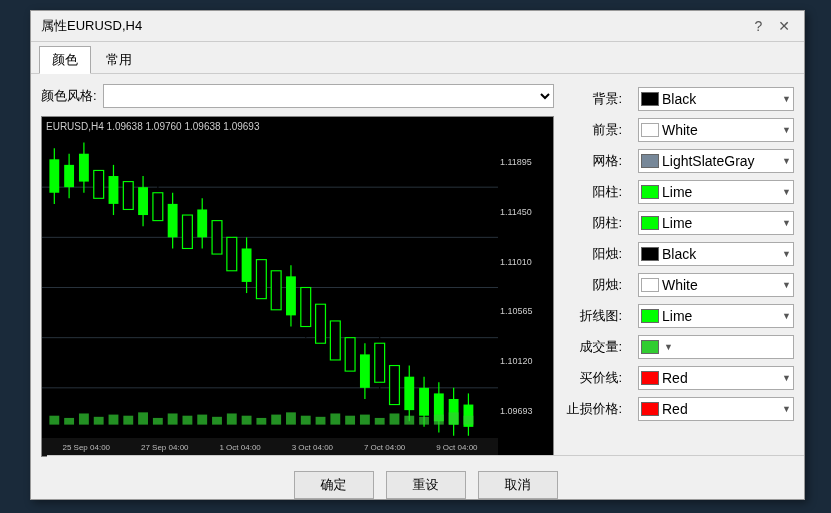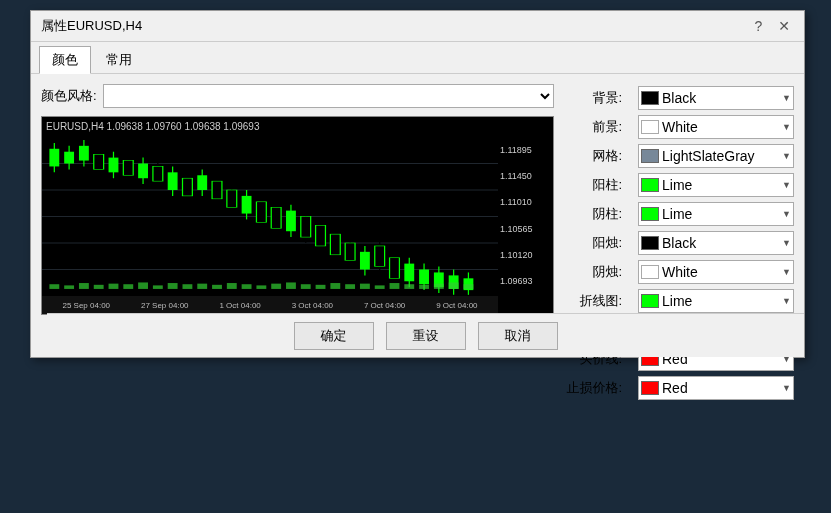--- a/index.html
+++ b/index.html
@@ -20,21 +20,21 @@
       width: 831px;
       height: 513px;
       background: #1a2a3a;
     }
 
     
     .dialog-overlay {
       position: absolute;
       top: 10px; left: 30px;
       width: 775px;
-      height: 348px;
+      height: 490px;
       background: #f0f0f0;
       border: 1px solid #999;
       box-shadow: 3px 3px 8px rgba(0,0,0,0.4);
     }
 
     
     .title-bar {
       display: flex;
       align-items: center;
       justify-content: space-between;
@@ -234,21 +234,21 @@
     }
 
     
     .footer {
       position: absolute;
       bottom: 0;
       left: 16px;
       right: 0;
       height: 44px;
       display: flex;
-      align-items: center;
+      align-items: flex-end;
       justify-content: center;
       gap: 12px;
       border-top: 1px solid #ccc;
       background: #f0f0f0;
       padding: 0 10px;
     }
     .footer-btn {
       min-width: 80px;
       height: 28px;
       border: 1px solid #aaa;

